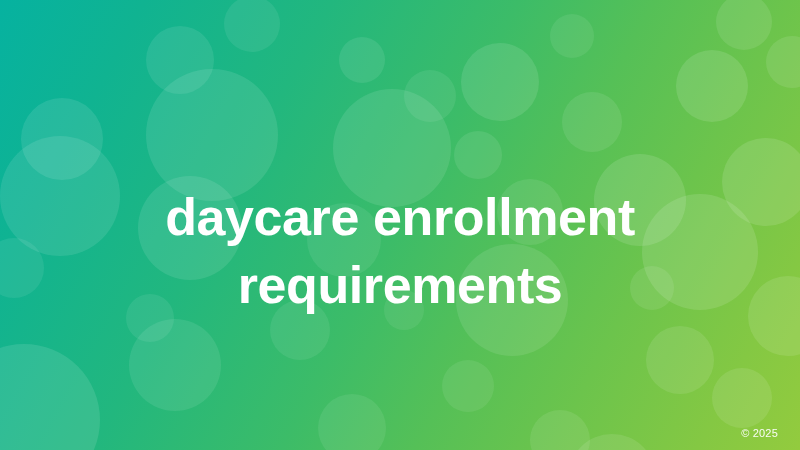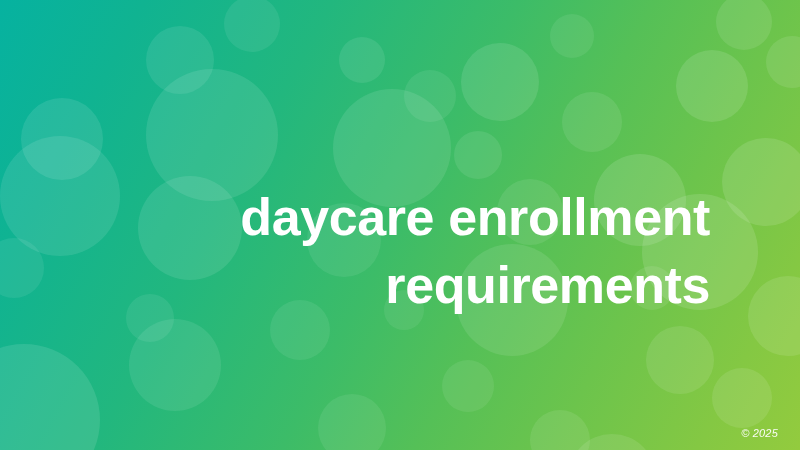--- a/index.html
+++ b/index.html
@@ -42,42 +42,41 @@
     width: 800px;
     height: 450px;
   }
 
   
   #headline {
     position: absolute;
     left: 0;
     right: 0;
     top: 148px;
-    text-align: right;
+    text-align: center;
     color: #ffffff;
     font-size: 52px;
     font-weight: bold;
     line-height: 1.32;
     letter-spacing: -0.4px;
-    padding: 0 90px;
+    padding: 0 40px;
     box-sizing: border-box;
     white-space: pre-line;
   }
 
   
   #copyright {
     position: absolute;
     right: 22px;
     bottom: 11px;
     color: #ffffff;
     font-size: 11px;
     font-weight: normal;
     letter-spacing: 0.2px;
     opacity: 0.95;
-    font-style: italic;
   }
 </style>
 </head>
 <body>
 
 <div id="slide">
 
   <div id="gradient-layer"></div>
 
   <div id="bokeh-layer">

